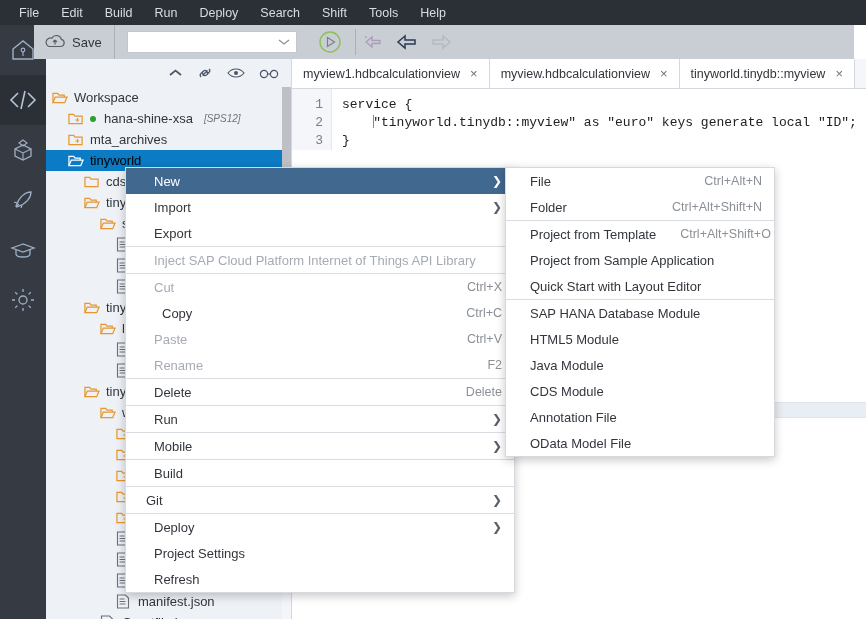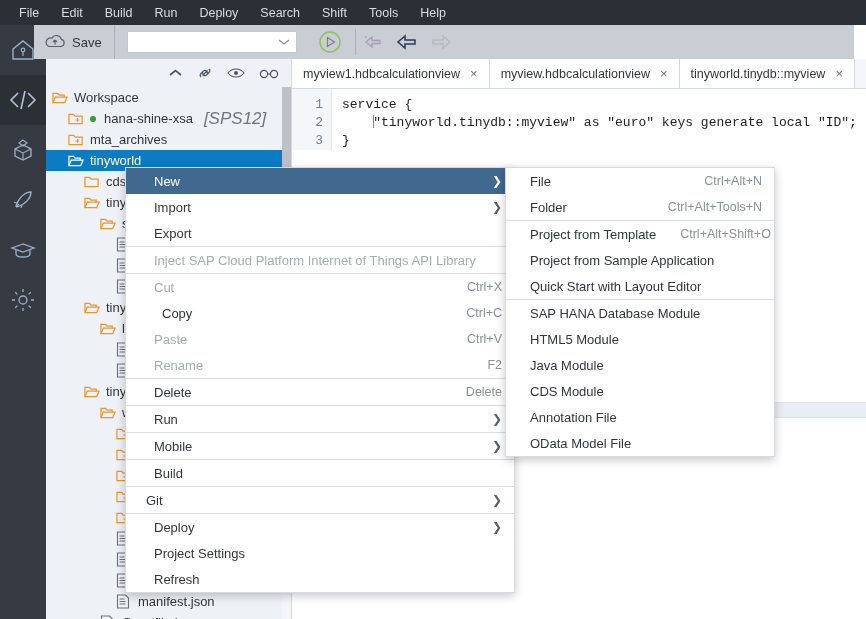--- a/index.html
+++ b/index.html
@@ -68,23 +68,23 @@
     height: 28px; display: flex; align-items: center; justify-content: flex-end;
     gap: 14px; padding-right: 12px;
   }
   .exp-head .eh { cursor: pointer; display:flex; }
   .tree { position: relative; height: 532px; overflow: hidden; }
   .trow {
     height: 21px; display: flex; align-items: center; gap: 6px;
     font-size: 13px; color: #32363c; white-space: nowrap; cursor: pointer;
     padding-right: 4px;
   }
-  .trow.sel { background: #0a7bc4; color: #fef9c3; }
+  .trow.sel { background: #0a7bc4; color: #000000; }
   .trow .lbl { overflow: hidden; text-overflow: clip; }
-  .trow .sps { color: #6f757d; font-style: italic; font-size: 17px; margin-left:5px;}
+  .trow .sps { color: #6f757d; font-style: italic; font-size: 10px; margin-left:5px;}
   .dot { width:6px; height:6px; border-radius:50%; background:#2e9e32; display:inline-block; margin-right:2px;}
   .ico { width: 16px; height: 16px; flex: 0 0 16px; display:flex; align-items:center; }
   .vscroll {
     position: absolute; top: 0; right: 0; width: 9px; height: 125px;
     background: #bdc1c7;
   }
   .scrolltrack {
     position:absolute; top:0; right:0; width:9px; height:532px; background:#f3f5f8;
   }
 
@@ -604,21 +604,21 @@
       </div>
     </div>
 
   <div class="ctxmenu" id="ctx-sub">
       <div class="citem" style="padding-left: 24px;">
         <span>File</span>
         <span class="acc">Ctrl+Alt+N</span>
       </div>
       <div class="citem" style="padding-left: 24px;">
         <span>Folder</span>
-        <span class="acc">Ctrl+Alt+Tools+N</span>
+        <span class="acc">Ctrl+Alt+Shift+N</span>
       </div>
       <div class="cdiv"></div>
       <div class="citem" style="padding-left: 24px;">
         <span>Project from Template</span>
         <span class="acc">Ctrl+Alt+Shift+O</span>
       </div>
       <div class="citem" style="padding-left: 24px;">
         <span>Project from Sample Application</span>
       </div>
       <div class="citem" style="padding-left: 24px;">

